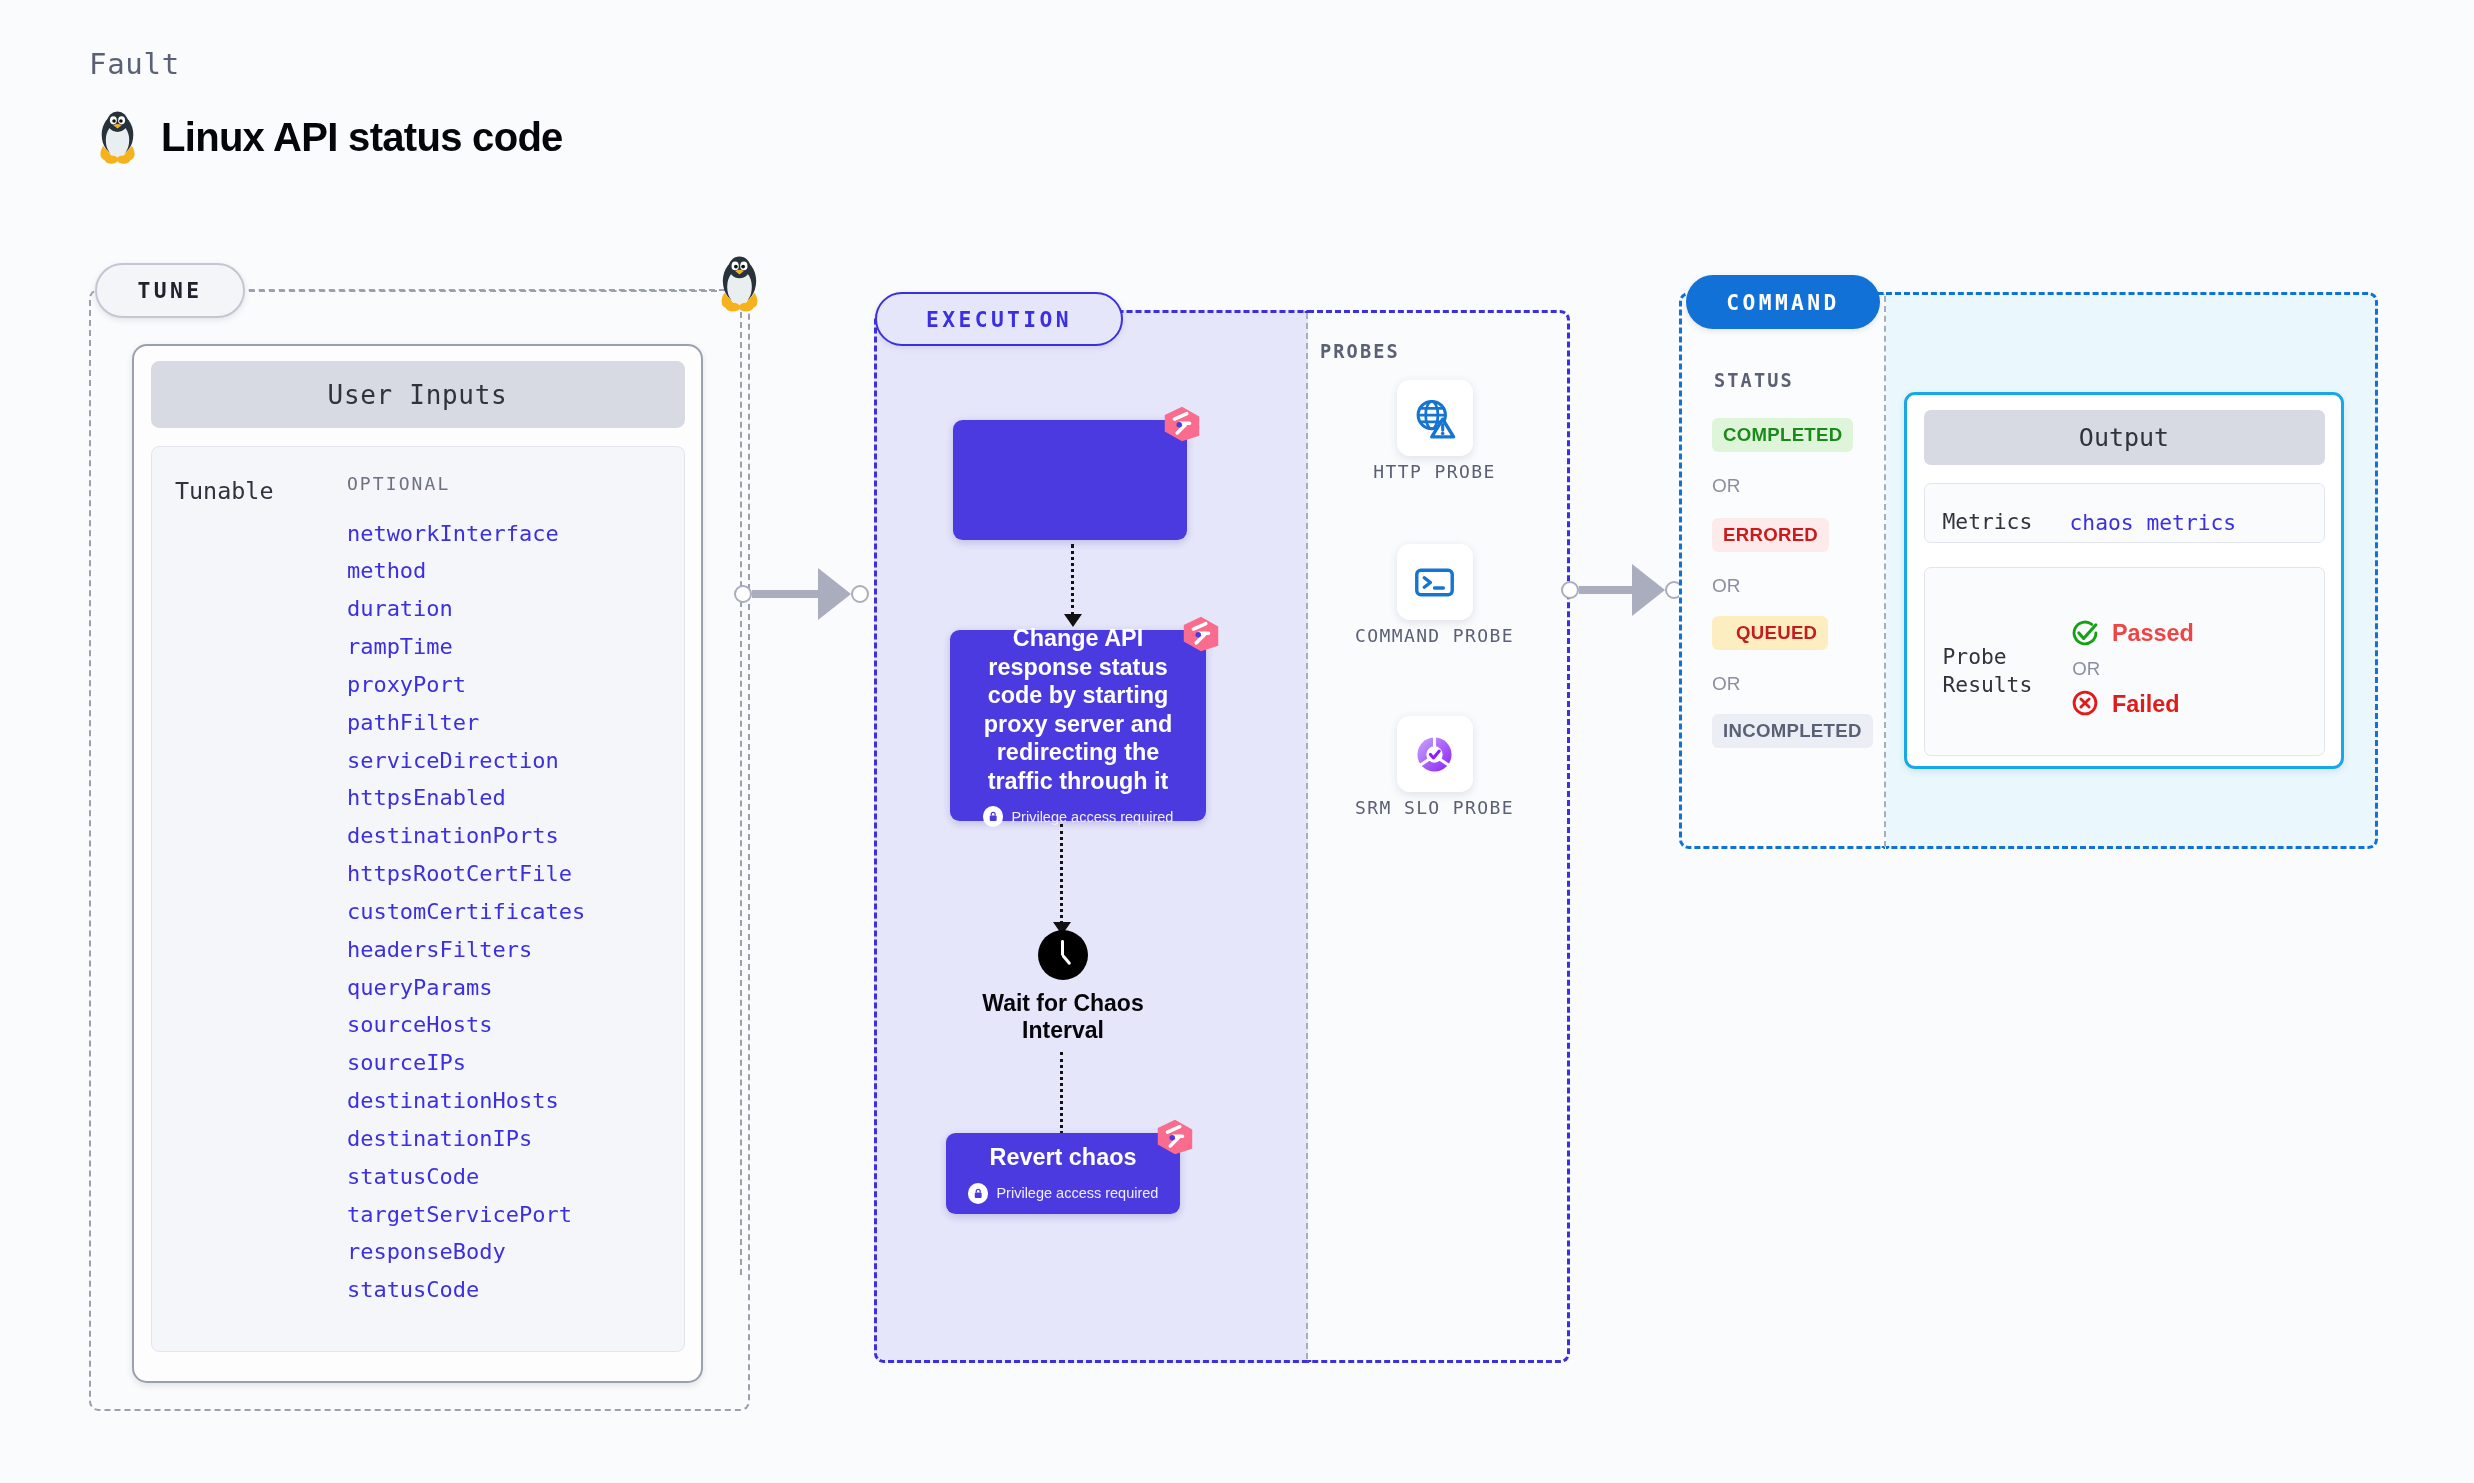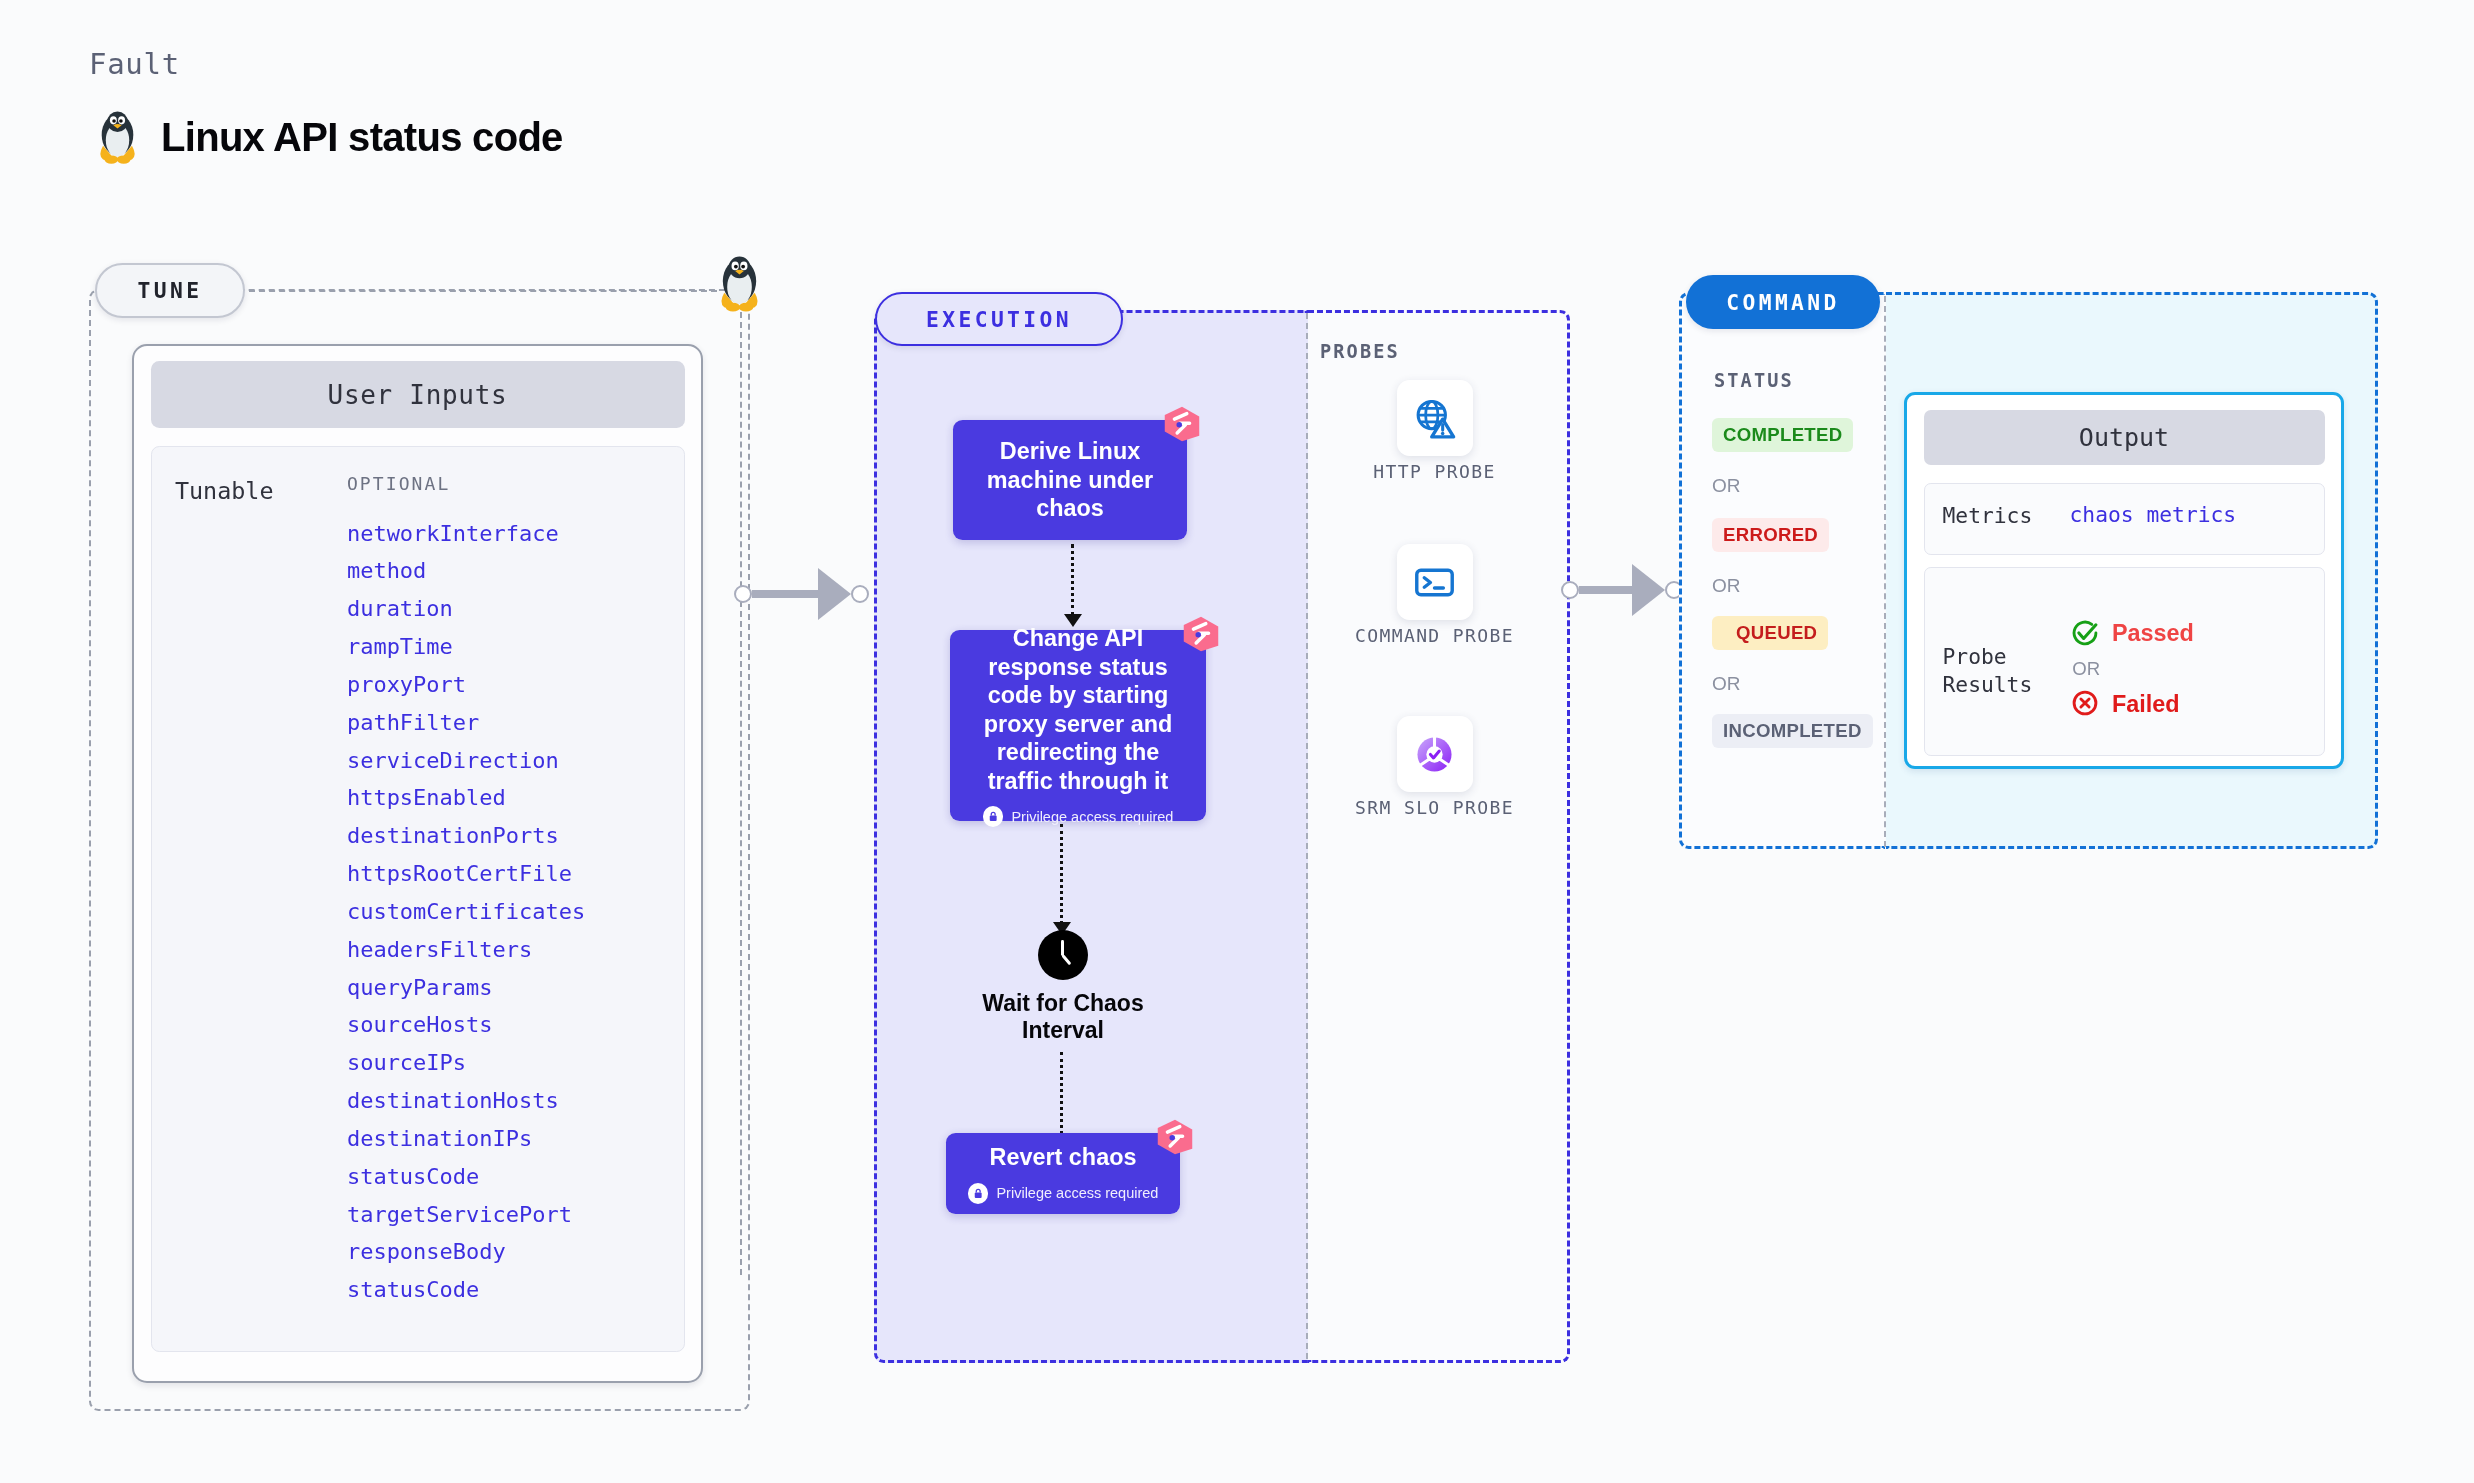--- a/index.html
+++ b/index.html
@@ -360,21 +360,20 @@
   </div>
 
   <div id="exec-region"></div>
   <div id="probes-region"></div>
   <div id="probes-divider"></div>
   <div class="pill" id="exec-pill">
     <span>EXECUTION</span>
   </div>
 
   <div class="flow-node" style="left:953px; top:420px; width:234px; height:120px;">
-    <span class="ntext">Derive Linux machine under chaos</span>
     <span class="litmus-badge">
       <svg width="40" height="40" viewBox="0 0 58 58">
         <path d="M29 4 L54 18 L54 46 L29 54 L4 40 L4 16 Z" fill="#fa6c8e"></path>
         <path d="M18 22 L36 14 M34 30 L22 42 M40 28 L26 28" stroke="#fff" stroke-width="5" fill="none" stroke-linecap="round"></path>
         <circle cx="25" cy="30" r="4" fill="#4a3ae0"></circle>
       </svg>
     </span>
   </div>
 
   <div class="dotted-arrow" style="left:1071px; top:544px; height:72px;"></div>
@@ -496,21 +495,21 @@
   <div class="status-or" style="top:475px;">OR</div>
   <div class="status-badge" style="top:518px; background:#fdeaea; color:#cc1a1a;">ERRORED</div>
   <div class="status-or" style="top:575px;">OR</div>
   <div class="status-badge" style="top:616px; background:#fdeec2; color:#c41d1d;padding-left:24px;">QUEUED</div>
   <div class="status-or" style="top:673px;">OR</div>
   <div class="status-badge" style="top:714px; background:#eceef5; color:#5b6175;">INCOMPLETED</div>
 
   <div class="output-card">
     <div class="output-hd">Output</div>
 
-    <div class="out-row" style="top:88px; height:72px;">
+    <div class="out-row" style="top:88px; height:60px;align-items:center;">
       <span class="out-key">Metrics</span>
       <span class="out-val-metrics">chaos metrics</span>
     </div>
 
     <div class="out-row" style="top:172px; height:189px;align-items:center;">
       <span class="out-key">Probe Results</span>
       <span class="probe-res">
         <span class="pr-line">
           <span>
             <svg width="30" height="30" viewBox="0 0 44 44">

